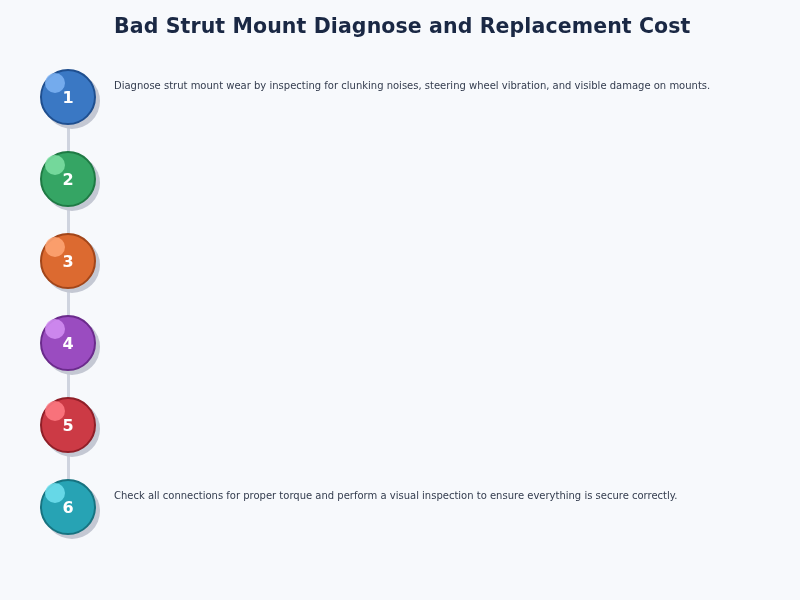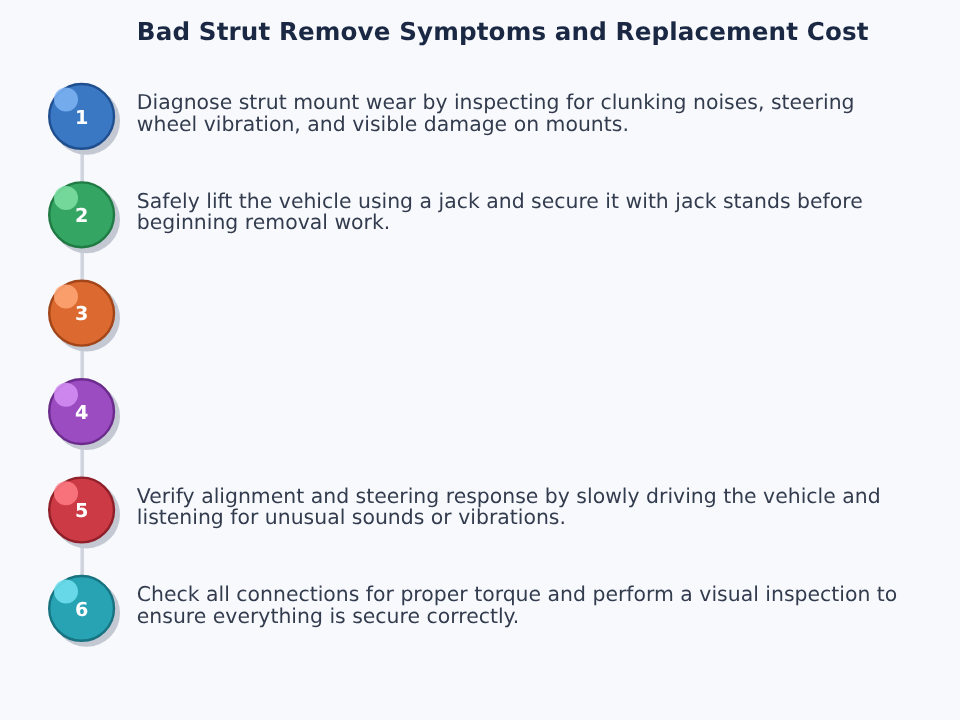--- a/index.html
+++ b/index.html
@@ -32,48 +32,47 @@
     position: absolute; left: 5px; top: 4px; width: 20px; height: 20px;
     border-radius: 50%; opacity: 0.85;
   }
   .num {
     position: absolute; left: 0; top: 0; width: 56px; height: 56px;
     line-height: 58px; text-align: center;
     color: #fff; font-weight: bold; font-size: 16px;
   }
   .desc {
     position: absolute; left: 114px; top: 8px; width: 640px;
-    font-size: 17px; line-height: 18px; color: #333c4e;
+    font-size: 10px; line-height: 18px; color: #333c4e;
   }
 </style>
 </head>
 <body>
 
-<div class="title">Bad Strut Remove Symptoms and Replacement Cost</div>
+<div class="title">Bad Strut Mount Diagnose and Replacement Cost</div>
 
 <div class="connector" style="background: rgb(207, 212, 223);"></div>
 
 <div class="step" style="top:69px">
   <div class="circle-wrap">
     <div class="shadow"></div>
     <div class="circle" style="background: rgb(58, 120, 196); border-color: rgb(31, 79, 143);"></div>
     <div class="highlight" style="background: rgb(127, 180, 245);"></div>
     <div class="num">1</div>
   </div>
   <div class="desc">Diagnose strut mount wear by inspecting for clunking noises, steering wheel vibration, and visible damage on mounts.</div>
 </div>
 
 <div class="step" style="top:151px">
   <div class="circle-wrap">
     <div class="shadow"></div>
     <div class="circle" style="background: rgb(53, 165, 100); border-color: rgb(31, 122, 68);"></div>
     <div class="highlight" style="background: rgb(127, 224, 164);"></div>
     <div class="num">2</div>
   </div>
-  <div class="desc">Safely lift the vehicle using a jack and secure it with jack stands before beginning removal work.</div>
 </div>
 
 <div class="step" style="top:233px">
   <div class="circle-wrap">
     <div class="shadow"></div>
     <div class="circle" style="background: rgb(220, 106, 48); border-color: rgb(162, 70, 26);"></div>
     <div class="highlight" style="background: rgb(255, 167, 119);"></div>
     <div class="num">3</div>
   </div>
 </div>
@@ -87,21 +86,20 @@
   </div>
 </div>
 
 <div class="step" style="top:397px">
   <div class="circle-wrap">
     <div class="shadow"></div>
     <div class="circle" style="background: rgb(204, 58, 69); border-color: rgb(143, 31, 40);"></div>
     <div class="highlight" style="background: rgb(255, 124, 133);"></div>
     <div class="num">5</div>
   </div>
-  <div class="desc">Verify alignment and steering response by slowly driving the vehicle and listening for unusual sounds or vibrations.</div>
 </div>
 
 <div class="step" style="top:479px">
   <div class="circle-wrap">
     <div class="shadow"></div>
     <div class="circle" style="background: rgb(39, 163, 180); border-color: rgb(23, 115, 128);"></div>
     <div class="highlight" style="background: rgb(114, 226, 240);"></div>
     <div class="num">6</div>
   </div>
   <div class="desc">Check all connections for proper torque and perform a visual inspection to ensure everything is secure correctly.</div>

